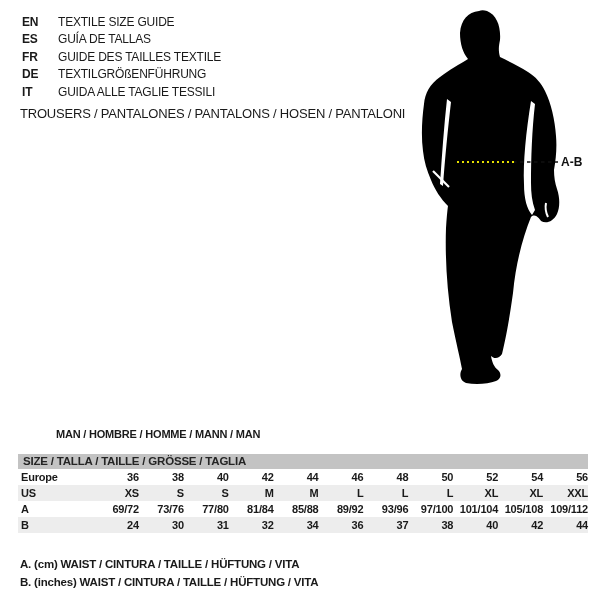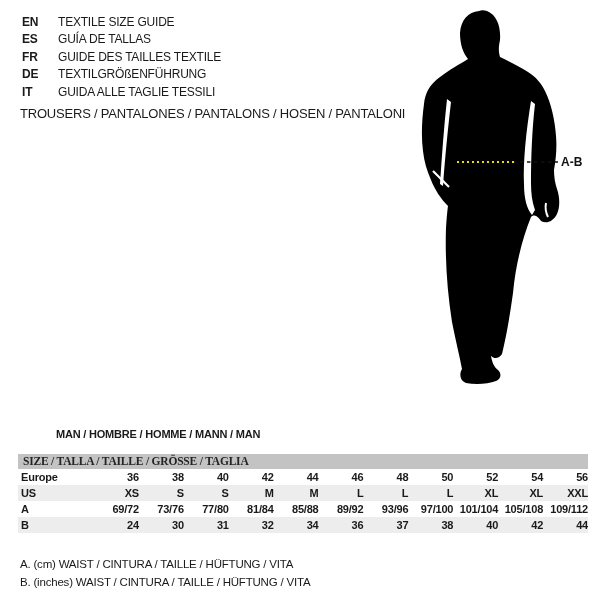--- a/index.html
+++ b/index.html
@@ -30,27 +30,27 @@
     position:absolute;left:18px;top:454px;width:570px;
     border-collapse:collapse;table-layout:fixed;
     font-size:11px;font-weight:700;letter-spacing:-0.2px;
   }
   .size-table td{
     padding:0;margin:0;text-align:right;height:16px;line-height:16px;
     white-space:nowrap;overflow:visible;
   }
   .size-table tr.t-head td{
     background:var(--header-bg,#c3c3c3);text-align:left;padding-left:5px;
-    height:15px;line-height:15px;font-size:11.5px;color:#242424;font-family:Liberation Serif, serif;
+    height:15px;line-height:15px;font-size:11.5px;color:#242424;
   }
   .size-table tr.stripe td{background:var(--stripe-bg,#ededed);}
   .size-table td.row-label{text-align:left;padding-left:3px;}
   
   .notes{
-    position:absolute;left:20px;top:556px;font-weight:400;font-size:11.5px;
+    position:absolute;left:20px;top:556px;font-weight:700;font-size:11.5px;
     letter-spacing:-0.2px;line-height:17.5px;white-space:nowrap;
   }
 </style>
 </head>
 <body>
 
 <div class="page">
 
   <div class="lang-list">
       <div class="lang-row">

